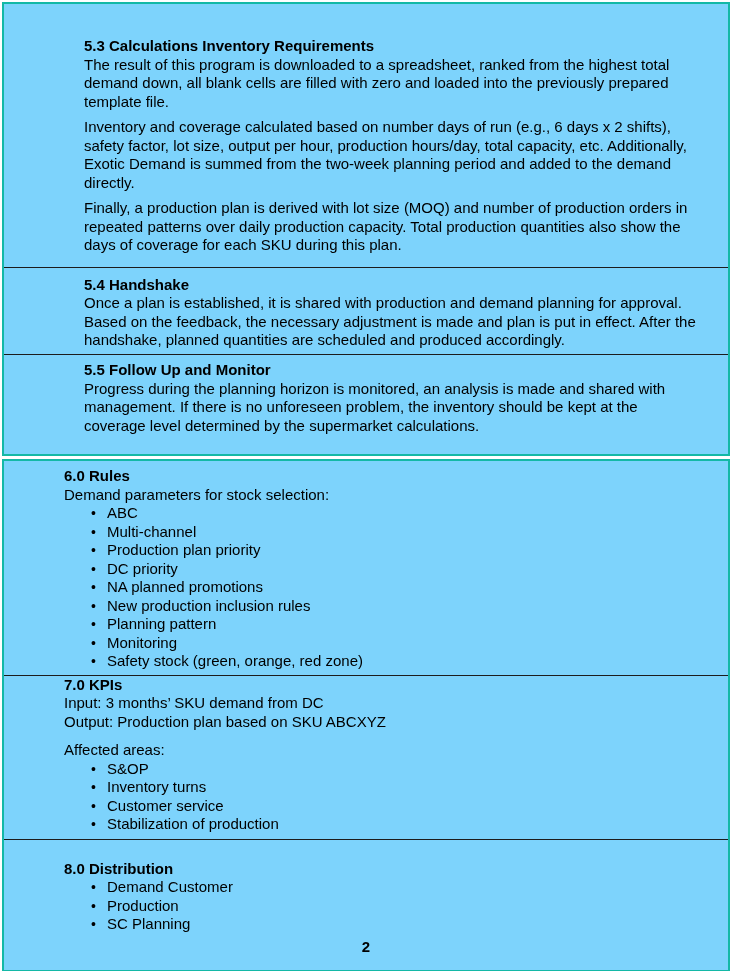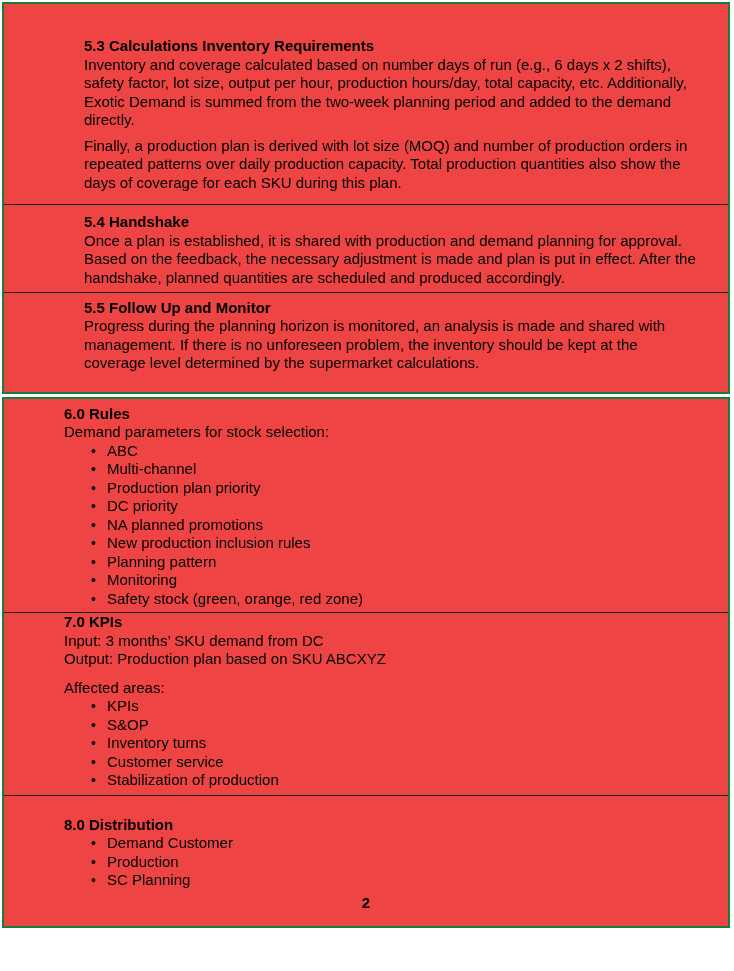--- a/index.html
+++ b/index.html
@@ -16,23 +16,23 @@
     line-height: 18.5px;
     color: #000000;
     -webkit-font-smoothing: antialiased;
   }
   .page {
     margin: 2px;
     width: 728px;
     box-sizing: border-box;
   }
   .table {
-    border: 2px solid #15803d;
+    border: 2px solid #14b8a6;
     box-sizing: border-box;
-    background: #ef4444;
+    background: #7dd3fc;
   }
   .table + .table { margin-top: 3px; }
 
   .rows .row + .row { border-top: 1.5px solid #1c1c1c; }
 
   .row { box-sizing: border-box; }
   .row.indent-large { padding-left: 80px; padding-right: 26px; }
   .row.indent-small { padding-left: 60px; padding-right: 30px; }
 
   
@@ -73,20 +73,21 @@
   }
 </style>
 </head>
 <body>
 
 <div class="page">
   <section class="table table-1">
     <div class="rows">
         <div class="row indent-large">
           <div class="heading">5.3 Calculations Inventory Requirements</div>
+          <div class="block block-paragraph">The result of this program is downloaded to a spreadsheet, ranked from the highest total demand down, all blank cells are filled with zero and loaded into the previously prepared template file.</div>
           <div class="block block-paragraph">Inventory and coverage calculated based on number days of run (e.g., 6 days x 2 shifts), safety factor, lot size, output per hour, production hours/day, total capacity, etc. Additionally, Exotic Demand is summed from the two-week planning period and added to the demand directly.</div>
           <div class="block block-paragraph">Finally, a production plan is derived with lot size (MOQ) and number of production orders in repeated patterns over daily production capacity. Total production quantities also show the days of coverage for each SKU during this plan.</div>
         </div>
         <div class="row indent-large">
           <div class="heading">5.4 Handshake</div>
           <div class="block block-paragraph">Once a plan is established, it is shared with production and demand planning for approval. Based on the feedback, the necessary adjustment is made and plan is put in effect. After the handshake, planned quantities are scheduled and produced accordingly.</div>
         </div>
         <div class="row indent-large">
           <div class="heading">5.5 Follow Up and Monitor</div>
           <div class="block block-paragraph">Progress during the planning horizon is monitored, an analysis is made and shared with management. If there is no unforeseen problem, the inventory should be kept at the coverage level determined by the supermarket calculations.</div>
@@ -111,21 +112,20 @@
           </ul>
         </div>
         <div class="row indent-small">
           <div class="heading">7.0 KPIs</div>
           <div class="block block-lines">
             <div class="line">Input: 3 months’ SKU demand from DC</div>
             <div class="line">Output: Production plan based on SKU ABCXYZ</div>
           </div>
           <div class="block block-paragraph">Affected areas:</div>
           <ul class="block block-bullets">
-            <li>KPIs</li>
             <li>S&amp;OP</li>
             <li>Inventory turns</li>
             <li>Customer service</li>
             <li>Stabilization of production</li>
           </ul>
         </div>
         <div class="row indent-small">
           <div class="heading">8.0 Distribution</div>
           <ul class="block block-bullets">
             <li>Demand Customer</li>

